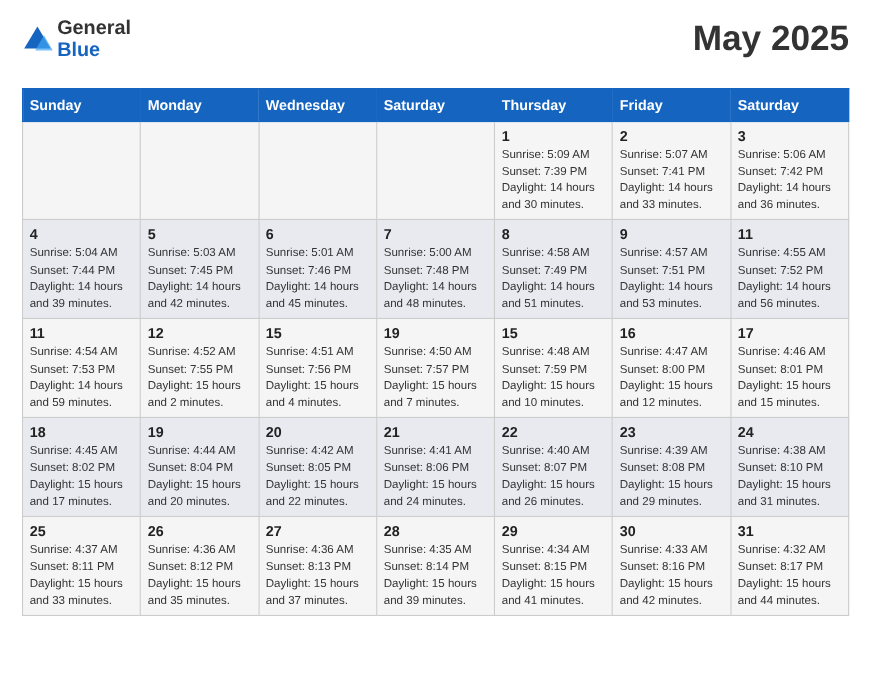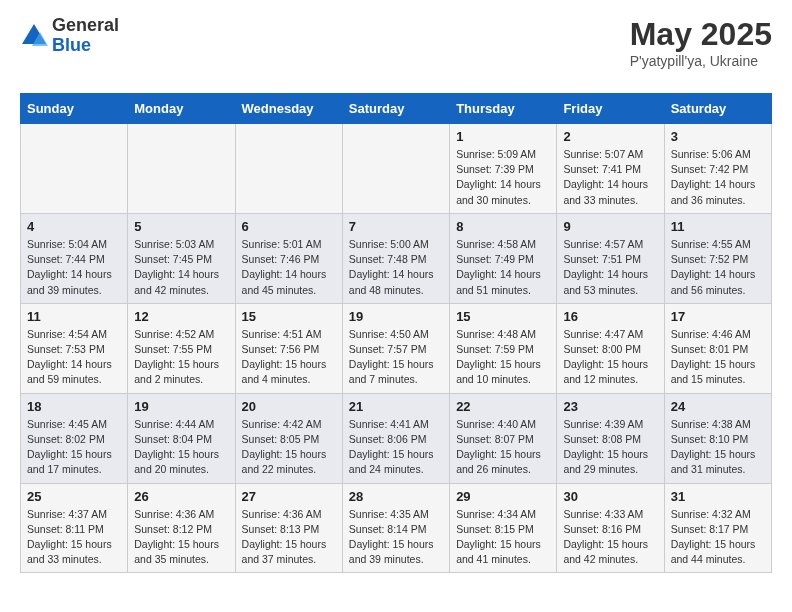--- a/index.html
+++ b/index.html
@@ -34,20 +34,21 @@
       font-size: 18px;
       font-weight: bold;
       color: #1565c0;
     }
     .logo-icon {
       width: 28px;
       height: 28px;
       margin-right: 4px;
     }
     .title-block {
+      text-align: right;
     }
     .title-month {
       font-size: 32px;
       font-weight: bold;
       color: #333;
     }
     .title-location {
       font-size: 14px;
       color: #555;
     }
@@ -109,21 +110,20 @@
       <polygon points="14,2 26,22 2,22" fill="#1565c0"></polygon>
       <polygon points="20,10 28,24 12,24" fill="#42a5f5" opacity="0.7"></polygon>
     </svg>
     <div class="logo-text">
       <span class="logo-general">General</span>
       <span class="logo-blue">Blue</span>
     </div>
   </div>
   <div class="title-block">
     <div class="title-month">May 2025</div>
-    <div class="title-location">P'yatypill'ya, Ukraine</div>
   </div>
 </div>
 
 <div style="padding: 16px 10px 10px 10px;">
   <table>
     <thead>
       <tr>
       <th>Sunday</th>
           <th>Monday</th>
           <th>Wednesday</th>

